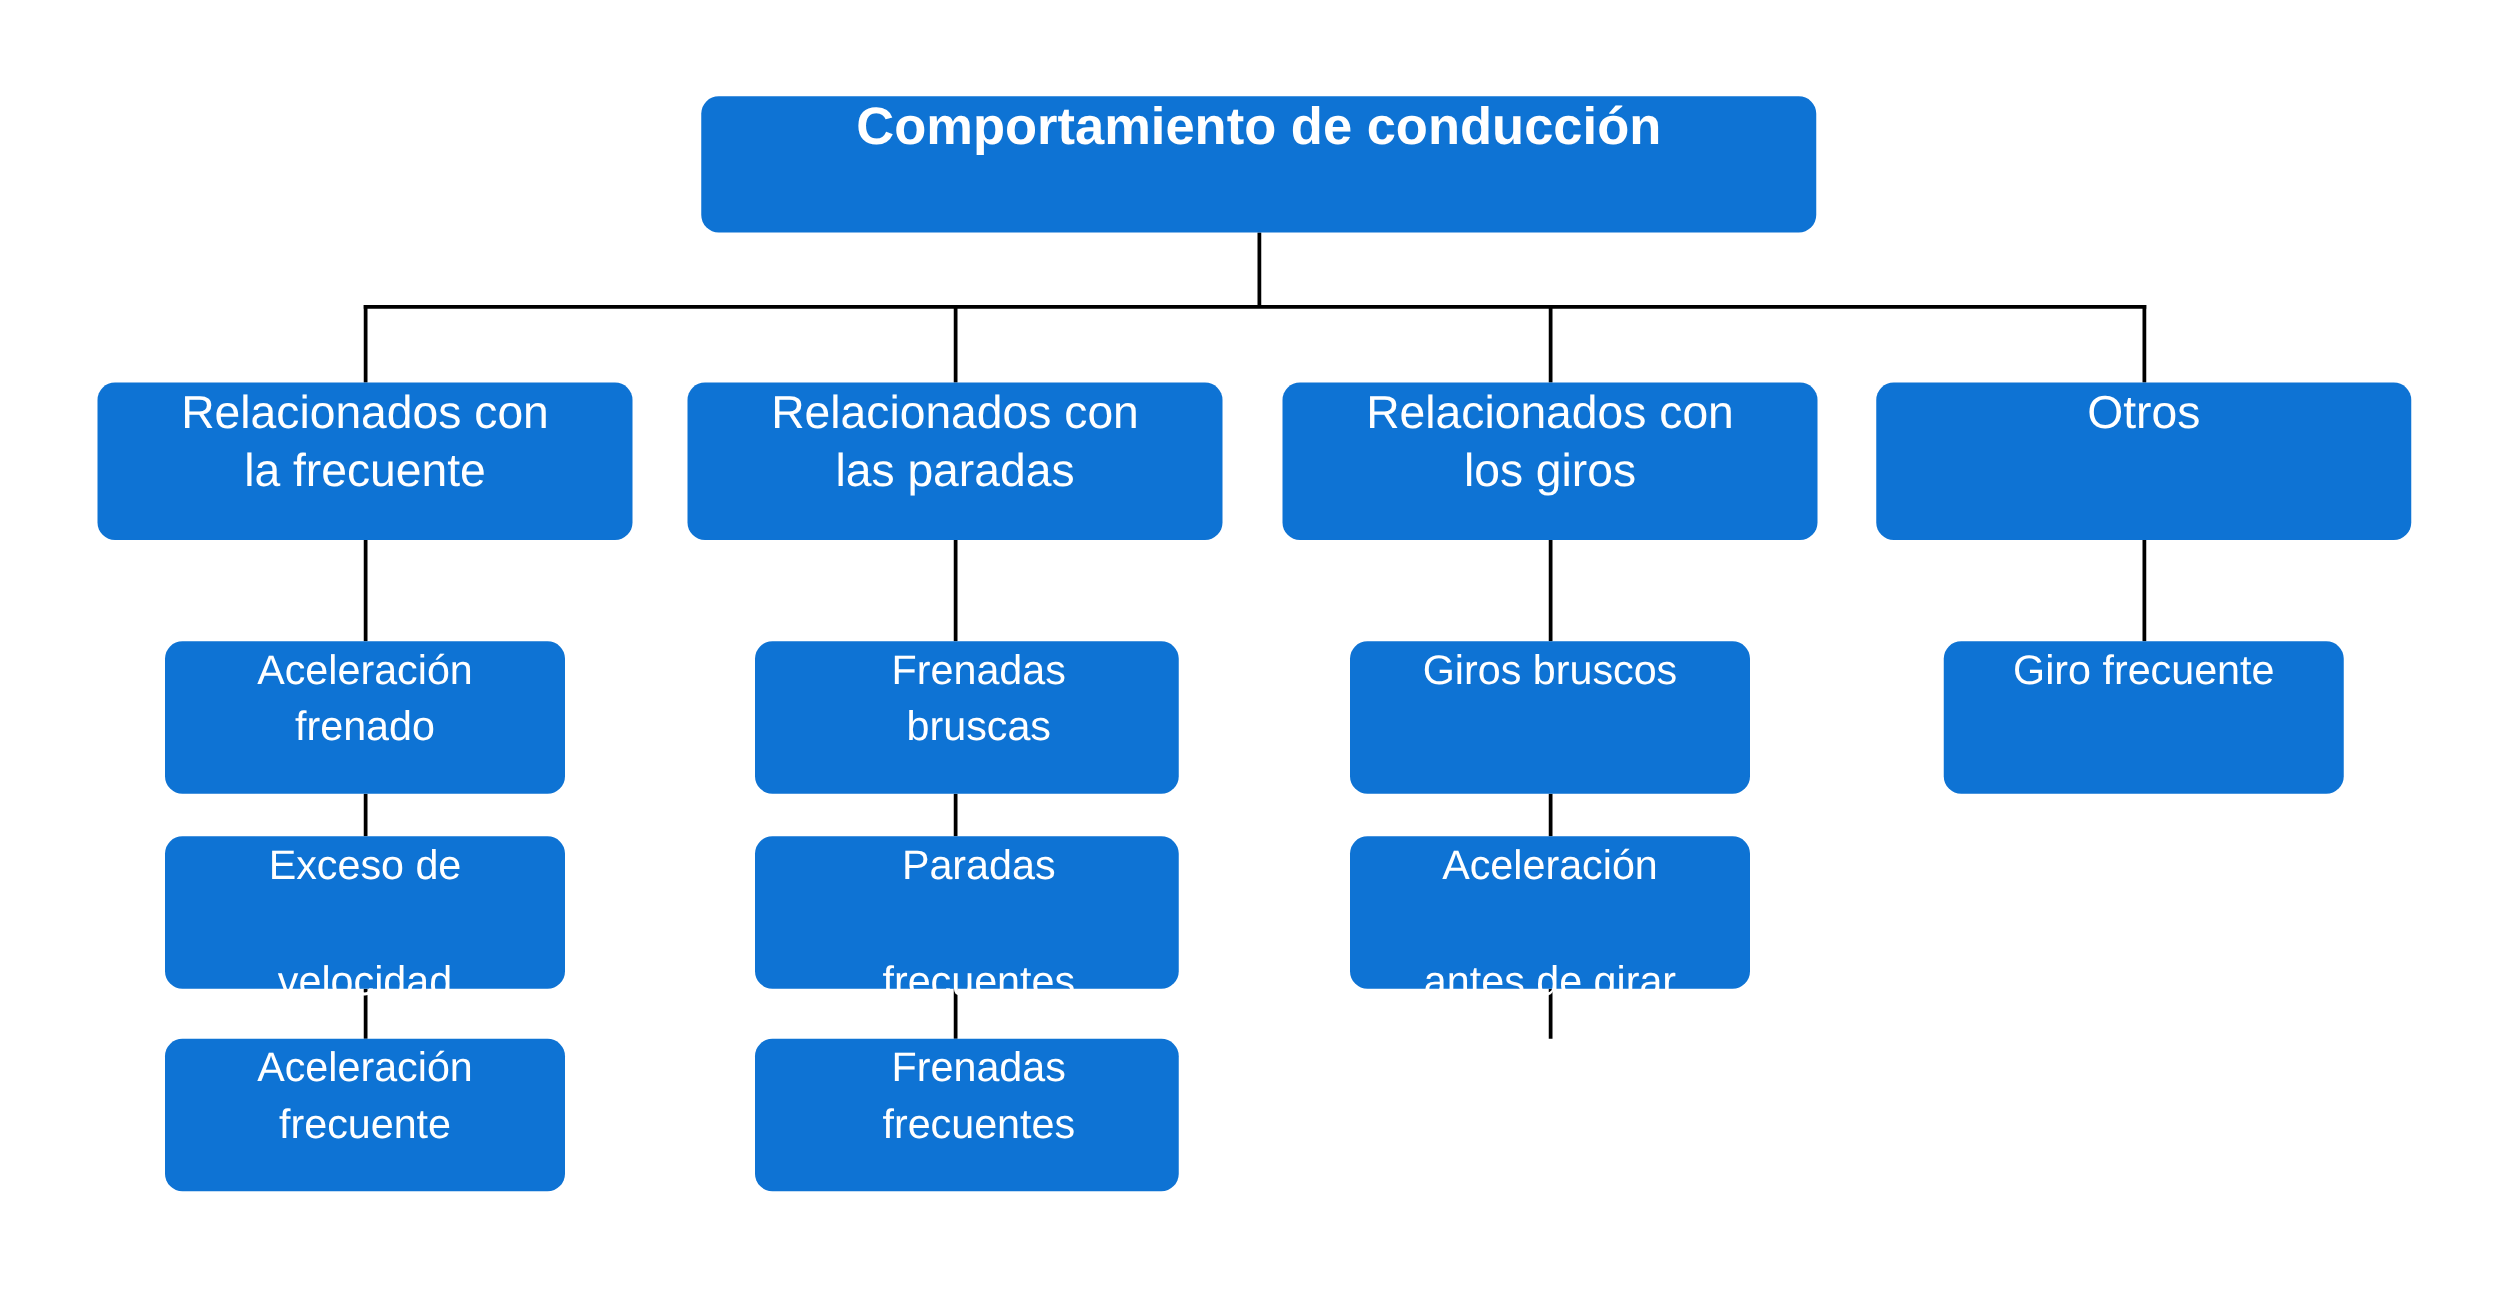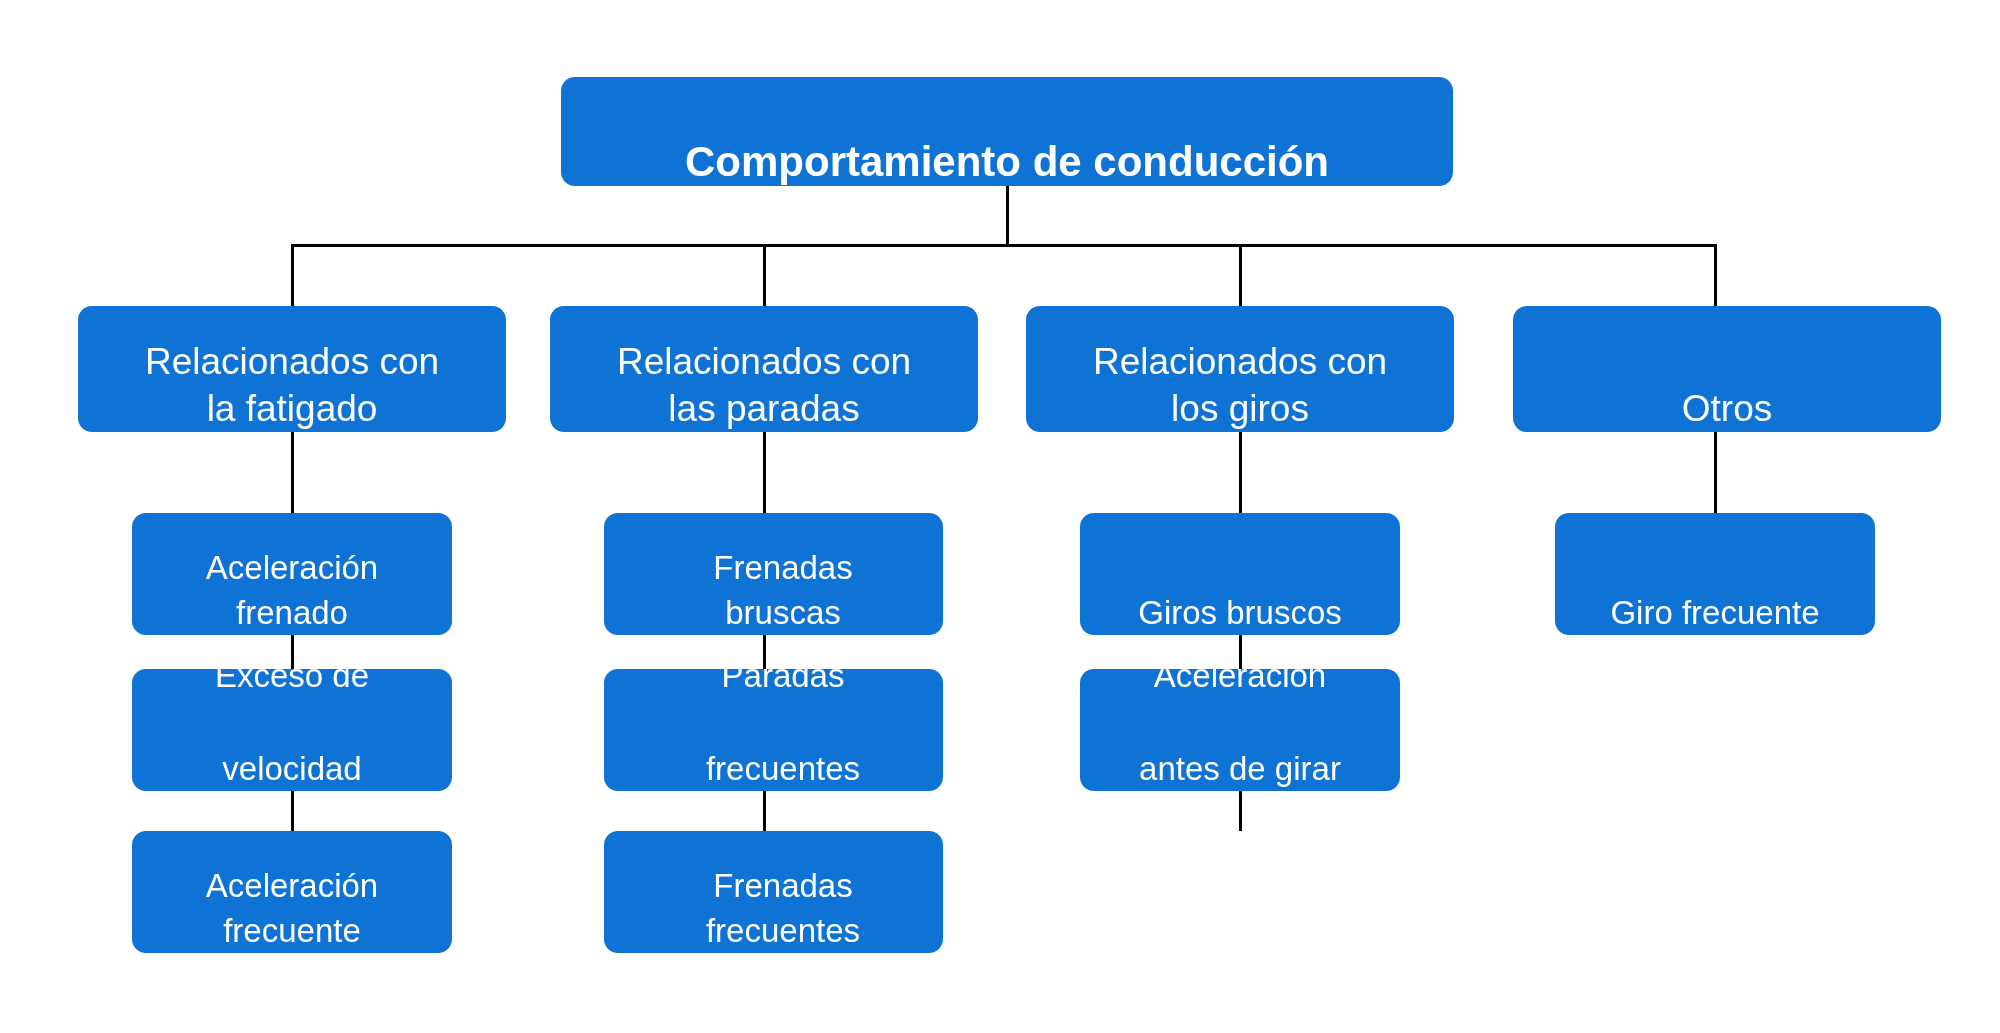--- a/index.html
+++ b/index.html
@@ -12,33 +12,33 @@
     position:relative;width:2000px;height:1033px;
     background:var(--background,#ffffff);
     overflow:hidden;
   }
   .node{
     position:absolute;
     background:var(--node-fill,#0E73D4);
     color:var(--node-text,#ffffff);
     border-radius:14px;
     display:flex;flex-direction:column;
-    align-items:center;justify-content:flex-end;
+    align-items:center;justify-content:flex-start;
     text-align:center;
   }
   .node span{display:block;}
   .root{
     left:561px;top:77px;width:892px;height:109px;
     font-weight:bold;font-size:42px;
   }
   .branch{top:306px;width:428px;height:126px;font-size:37px;line-height:47px;}
   .leaf{width:320px;height:122px;font-size:33px;line-height:45px;}
 
   
-  .b1{left:78px;}  .b2{left:550px;}  .b3{left:1026px;} .b4{left:1501px;margin-left:12px;}
+  .b1{left:78px;}  .b2{left:550px;}  .b3{left:1026px;} .b4{left:1501px;}
   .l1{left:132px;} .l2{left:604px;padding-left:19px;}  .l3{left:1080px;} .l4{left:1555px;}
   
   .r1{top:513px;} .r2{top:669px;gap:48px;} .r3{top:831px;}
 
   .connector{position:absolute;background:var(--connector,#000000);}
   .cv{width:3px;}
   .ch{height:3px;}
 </style>
 </head>
 <body>
@@ -66,21 +66,21 @@
   <div class="connector cv" style="left:1238.5px;top:791px;height:40px"></div>
 
   <div class="connector cv" style="left:1713.5px;top:432px;height:81px"></div>
 
   <div class="node root">
     <span>Comportamiento de conducción</span>
   </div>
 
   <div class="node branch b1">
     <span>Relacionados con</span>
-    <span>la fatigado</span>
+    <span>la frecuente</span>
   </div>
   <div class="node branch b2">
     <span>Relacionados con</span>
     <span>las paradas</span>
   </div>
   <div class="node branch b3">
     <span>Relacionados con</span>
     <span>los giros</span>
   </div>
   <div class="node branch b4">

